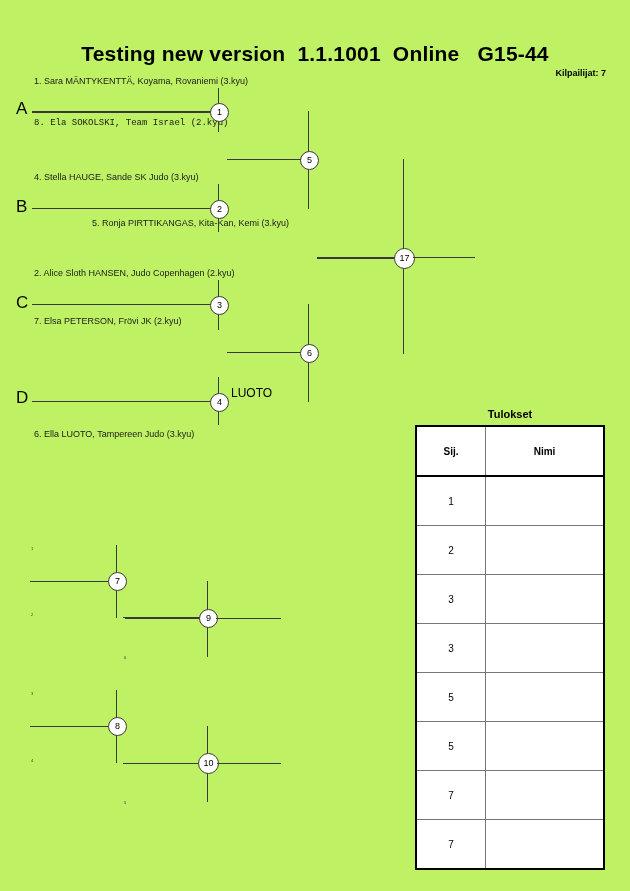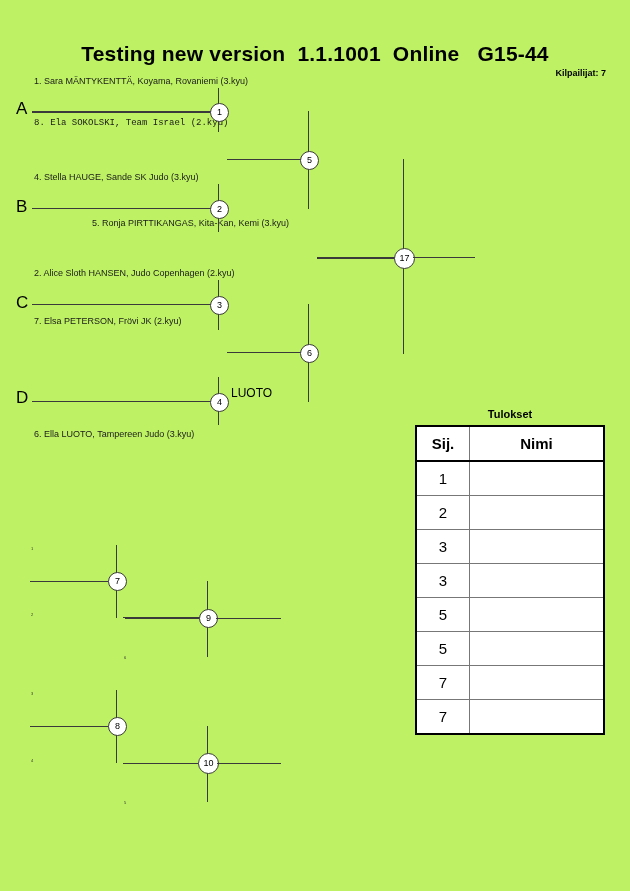--- a/index.html
+++ b/index.html
@@ -117,23 +117,23 @@
   table.results {
     border-collapse: collapse;
     width: 190px;
     border: 2px solid #000;
     background: #fff;
   }
   table.results th,
   table.results td {
     border: 1px solid #777;
     height: 16px;
-    font-size: 15px;
+    font-size: 10px;
     font-weight: normal;
-    padding: 8px;
+    padding: 16px;
   }
   table.results th {
     font-weight: bold;
     background: #fff;
     border-bottom: 2px solid #000;
   }
   table.results th.col-rank,
   table.results td.col-rank {
     width: 36px;
     text-align: center;

